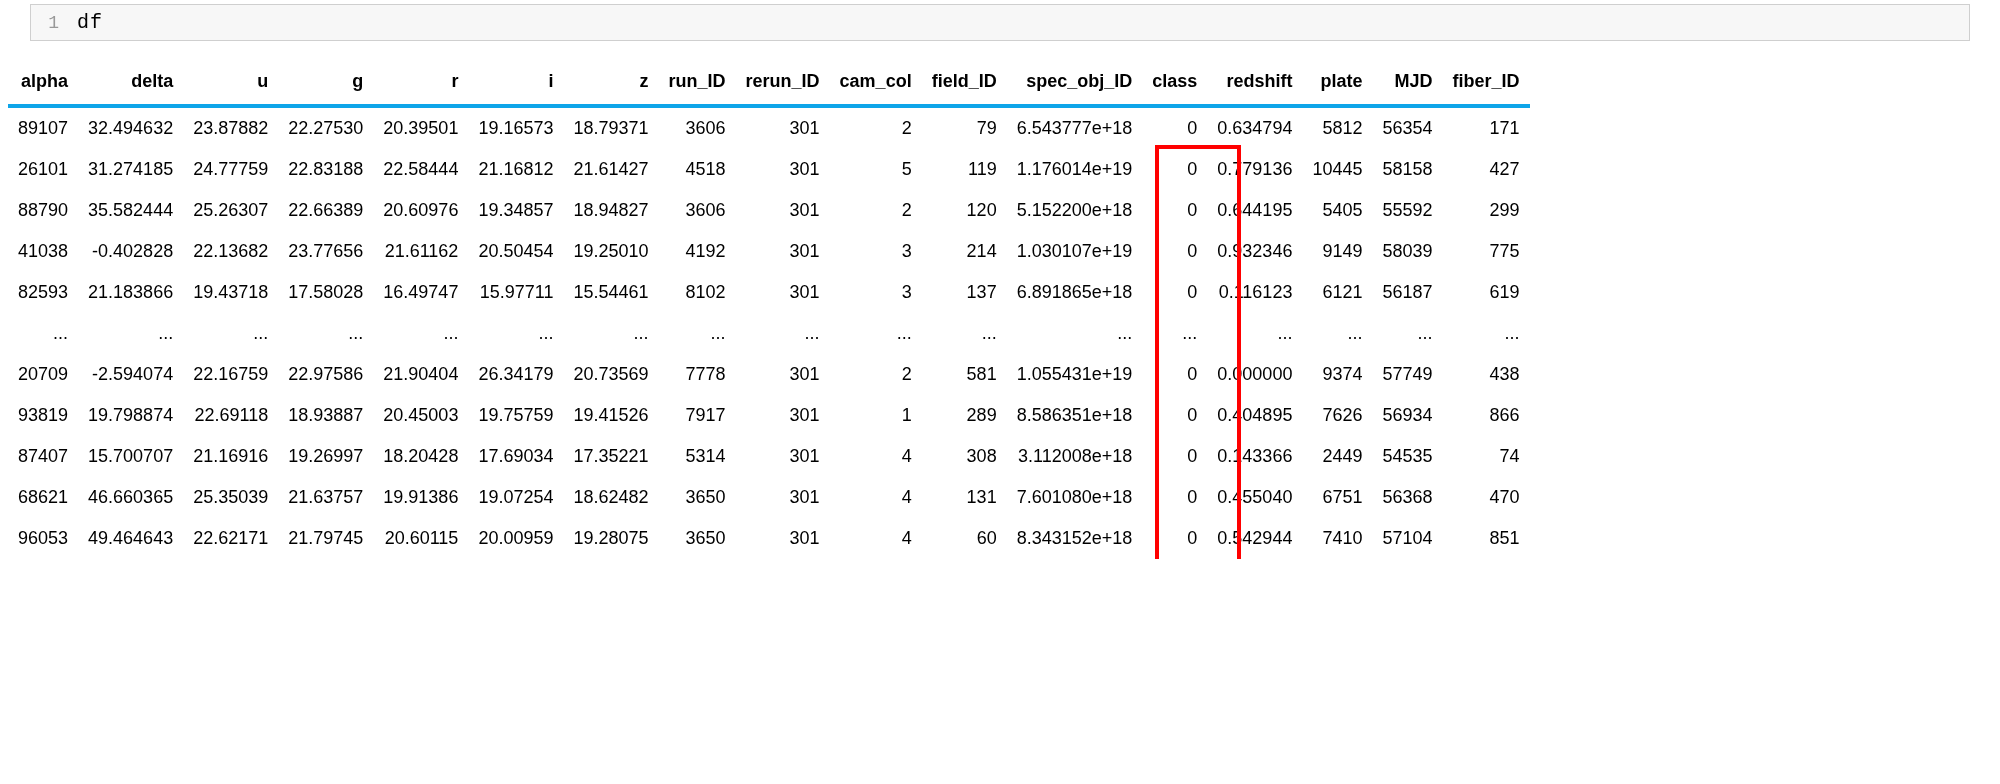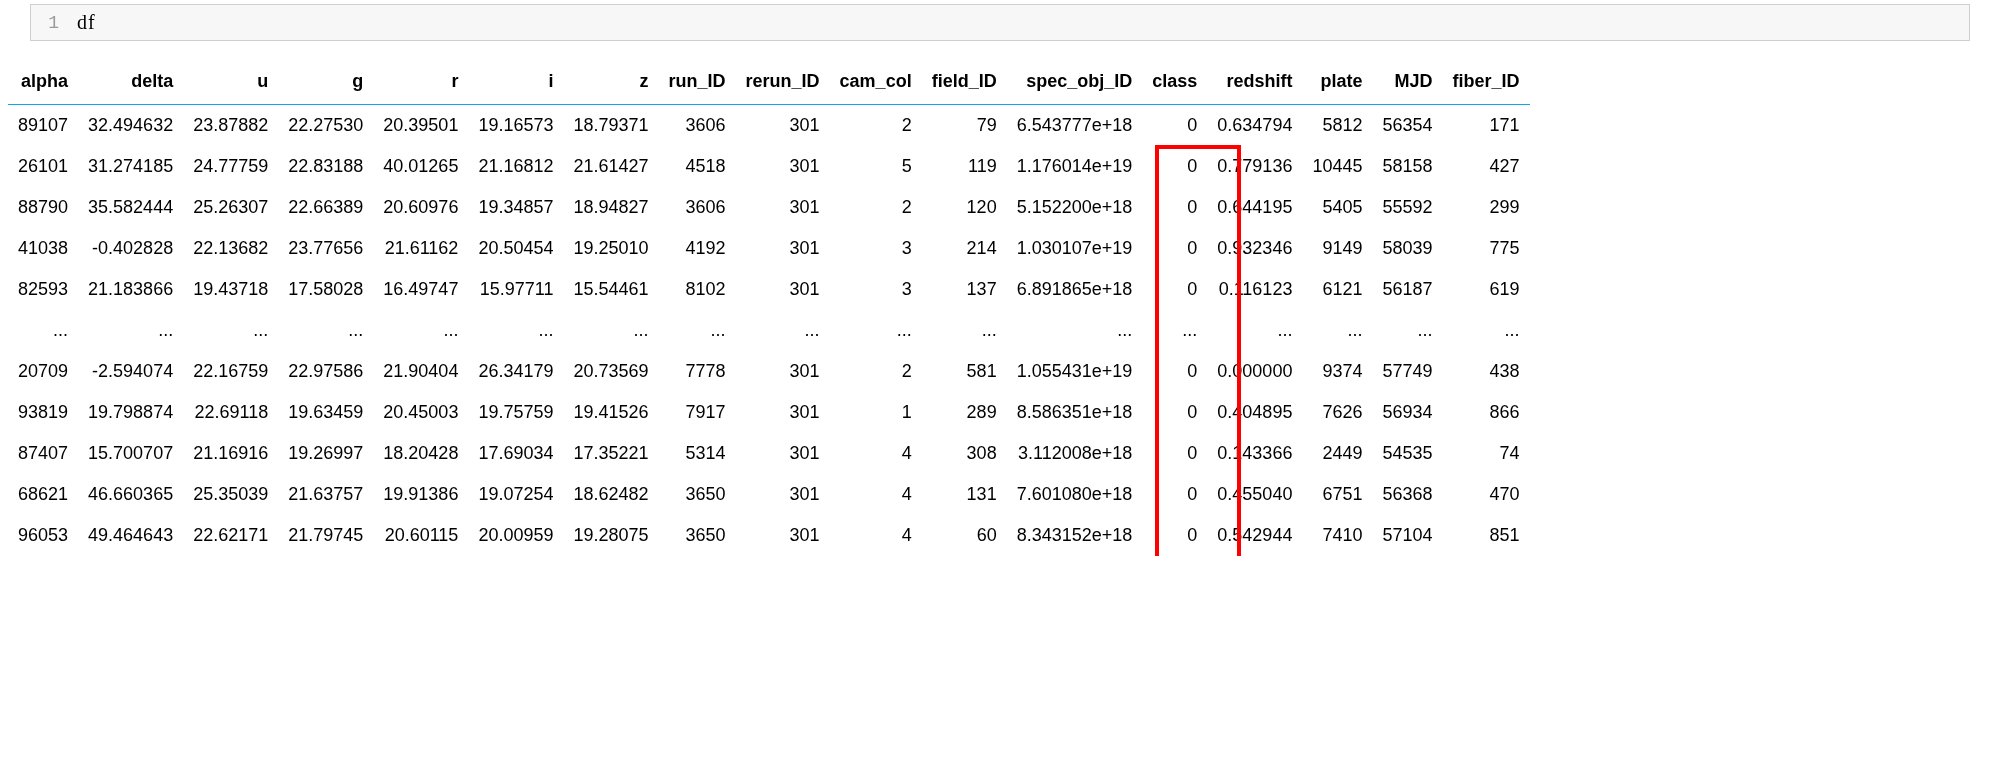--- a/index.html
+++ b/index.html
@@ -25,40 +25,40 @@
     }
     .gutter-num {
       color: #999;
       font-family: Menlo, Monaco, "Courier New", monospace;
       font-size: 18px;
       margin-right: 18px;
       min-width: 14px;
       text-align: right;
     }
     .code {
-      font-family: Liberation Serif, serif;
+      font-family: Liberation Mono, monospace;
       font-size: 20px;
       letter-spacing: 1px;
       text-align: center;
     }
     .table-wrap {
       margin: 10px 0 0 8px;
       position: relative;
     }
     table.df {
       border-collapse: collapse;
       font-family: -apple-system, "Segoe UI", Helvetica, Arial, sans-serif;
       font-size: 18px;
       color: #000;
     }
     table.df th {
       font-weight: bold;
       padding: 12px 10px;
       text-align: right;
-      border-bottom: 1px solid #0ea5e9;
+      border-bottom: 4px solid #0ea5e9;
       white-space: nowrap;
     }
     table.df td {
       padding: 10px 10px;
       text-align: right;
       white-space: nowrap;
     }
     .red-box {
       position: absolute;
       border: 4px solid #ff0000;
@@ -117,21 +117,21 @@
           <td>0.634794</td>
           <td>5812</td>
           <td>56354</td>
           <td>171</td>
         </tr>
         <tr>
           <td>26101</td>
           <td>31.274185</td>
           <td>24.77759</td>
           <td>22.83188</td>
-          <td>40.01265</td>
+          <td>22.58444</td>
           <td>21.16812</td>
           <td>21.61427</td>
           <td>4518</td>
           <td>301</td>
           <td>5</td>
           <td>119</td>
           <td>1.176014e+19</td>
           <td>0</td>
           <td>0.779136</td>
           <td>10445</td>
@@ -230,21 +230,21 @@
           <td>0</td>
           <td>0.000000</td>
           <td>9374</td>
           <td>57749</td>
           <td>438</td>
         </tr>
         <tr>
           <td>93819</td>
           <td>19.798874</td>
           <td>22.69118</td>
-          <td>19.63459</td>
+          <td>18.93887</td>
           <td>20.45003</td>
           <td>19.75759</td>
           <td>19.41526</td>
           <td>7917</td>
           <td>301</td>
           <td>1</td>
           <td>289</td>
           <td>8.586351e+18</td>
           <td>0</td>
           <td>0.404895</td>

